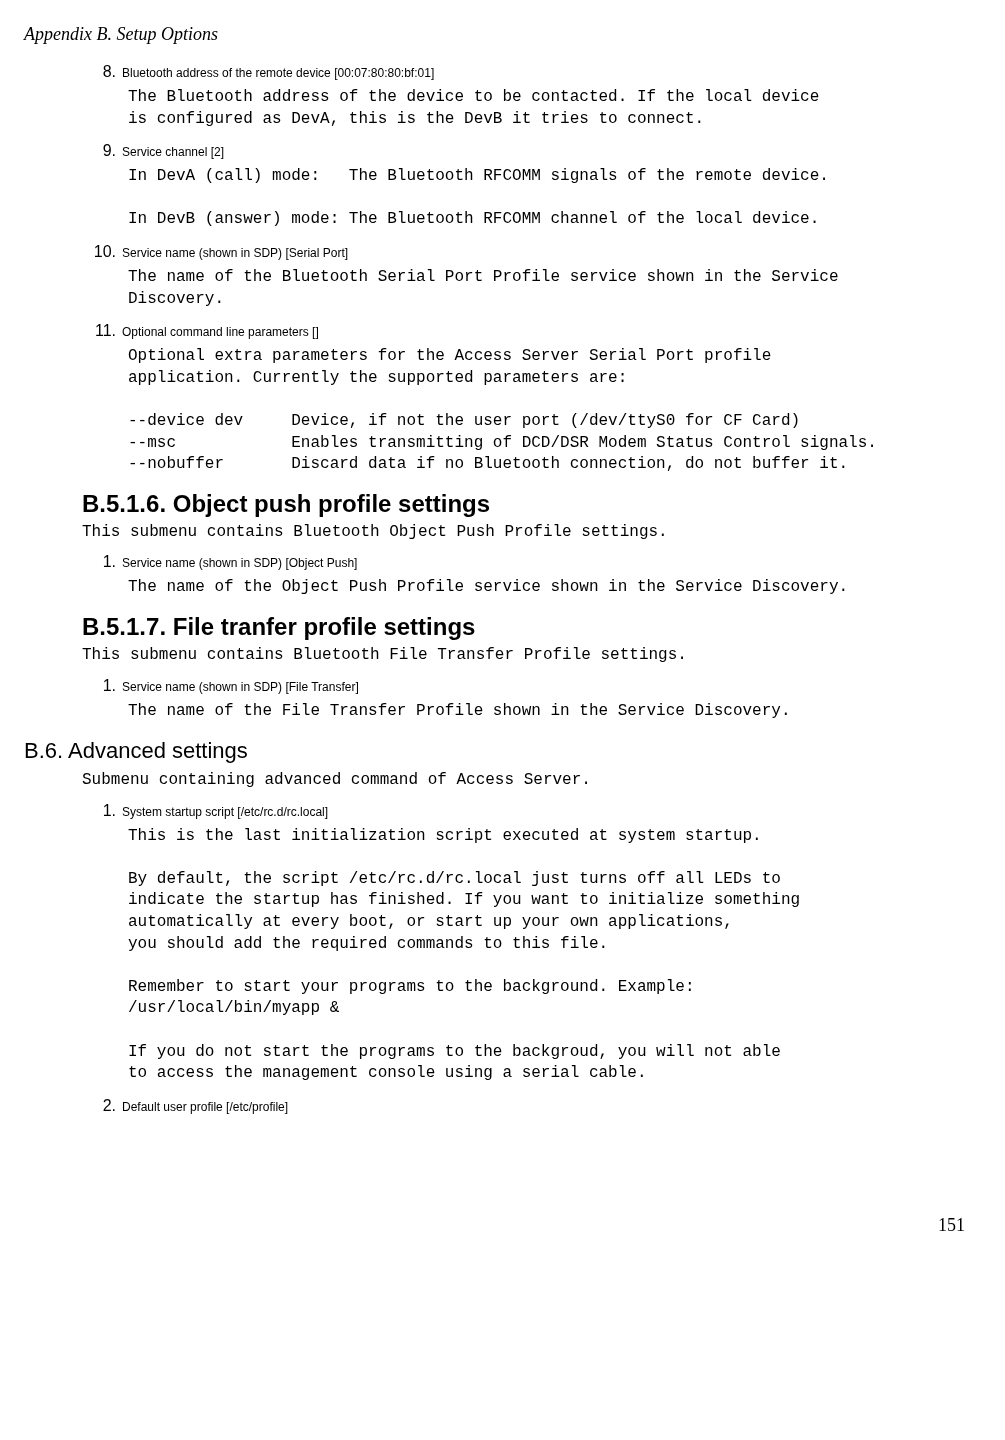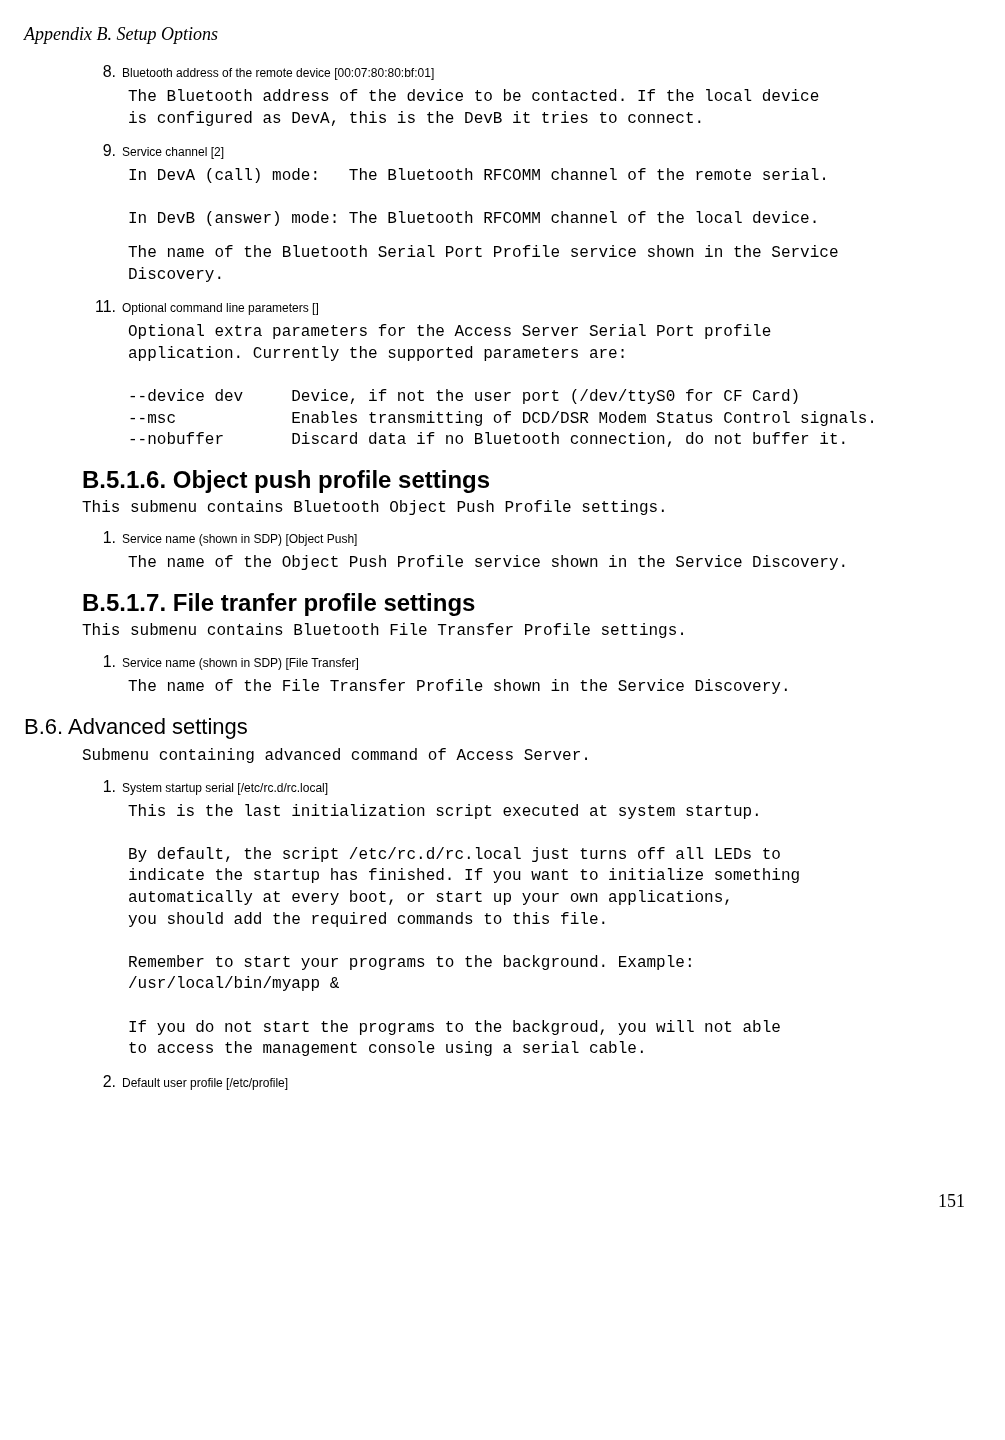--- a/index.html
+++ b/index.html
@@ -81,26 +81,30 @@
     </div>
     <pre>The Bluetooth address of the device to be contacted. If the local device
 is configured as DevA, this is the DevB it tries to connect.</pre>
   </div>
 
   <div class="list-item">
     <div class="item-row">
       <span class="item-num">9.</span>
       <span class="item-label">Service channel [2]</span>
     </div>
-    <pre>In DevA (call) mode:   The Bluetooth RFCOMM channel of the remote serial.
+    <pre>In DevA (call) mode:   The Bluetooth RFCOMM signals of the remote device.
 
 In DevB (answer) mode: The Bluetooth RFCOMM channel of the local device.</pre>
   </div>
 
   <div class="list-item">
+    <div class="item-row">
+      <span class="item-num">10.</span>
+      <span class="item-label">Service name (shown in SDP) [Serial Port]</span>
+    </div>
     <pre>The name of the Bluetooth Serial Port Profile service shown in the Service
 Discovery.</pre>
   </div>
 
   <div class="list-item">
     <div class="item-row">
       <span class="item-num">11.</span>
       <span class="item-label">Optional command line parameters []</span>
     </div>
     <pre>Optional extra parameters for the Access Server Serial Port profile
@@ -135,21 +139,21 @@
     <pre>The name of the File Transfer Profile shown in the Service Discovery.</pre>
   </div>
 </div>
 
 <div class="section-heading">B.6. Advanced settings</div>
 <div class="subsec-intro">Submenu containing advanced command of Access Server.</div>
 <div class="list">
   <div class="list-item">
     <div class="item-row">
       <span class="item-num">1.</span>
-      <span class="item-label">System startup serial [/etc/rc.d/rc.local]</span>
+      <span class="item-label">System startup script [/etc/rc.d/rc.local]</span>
     </div>
     <pre>This is the last initialization script executed at system startup.
 
 By default, the script /etc/rc.d/rc.local just turns off all LEDs to
 indicate the startup has finished. If you want to initialize something
 automatically at every boot, or start up your own applications,
 you should add the required commands to this file.
 
 Remember to start your programs to the background. Example:
 /usr/local/bin/myapp &amp;

